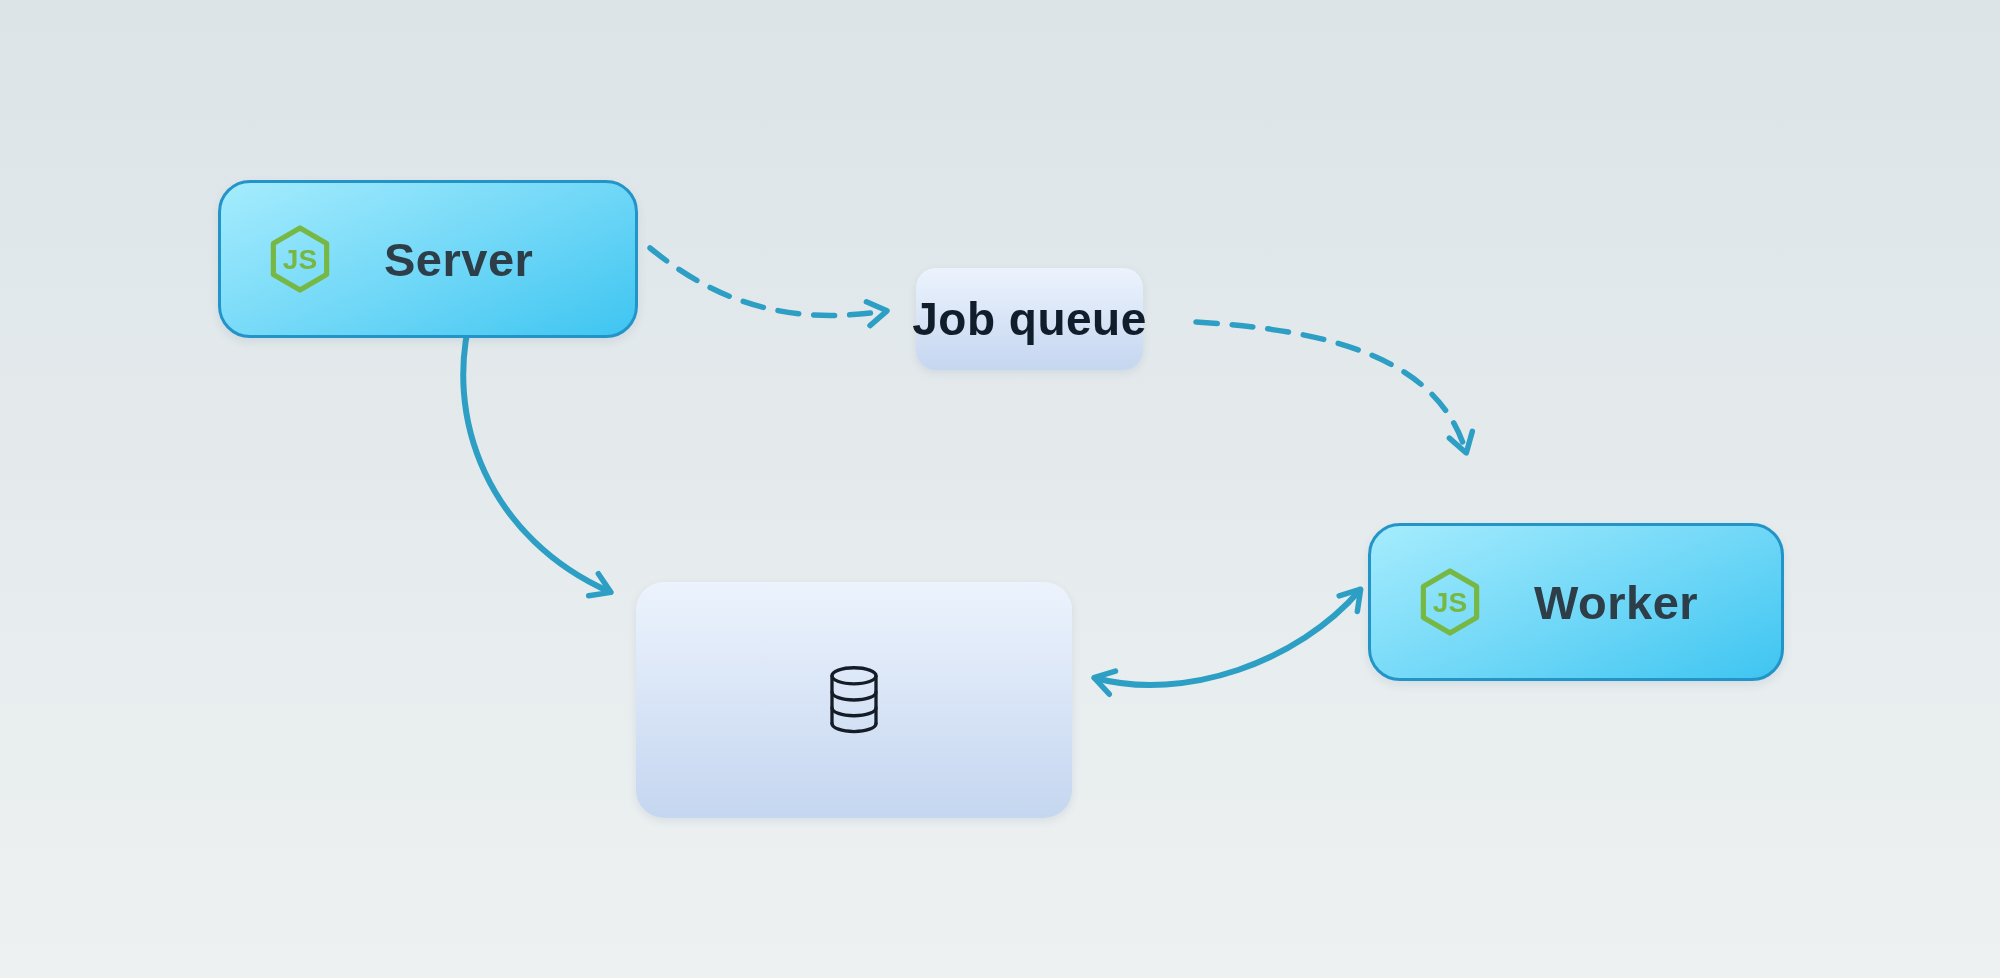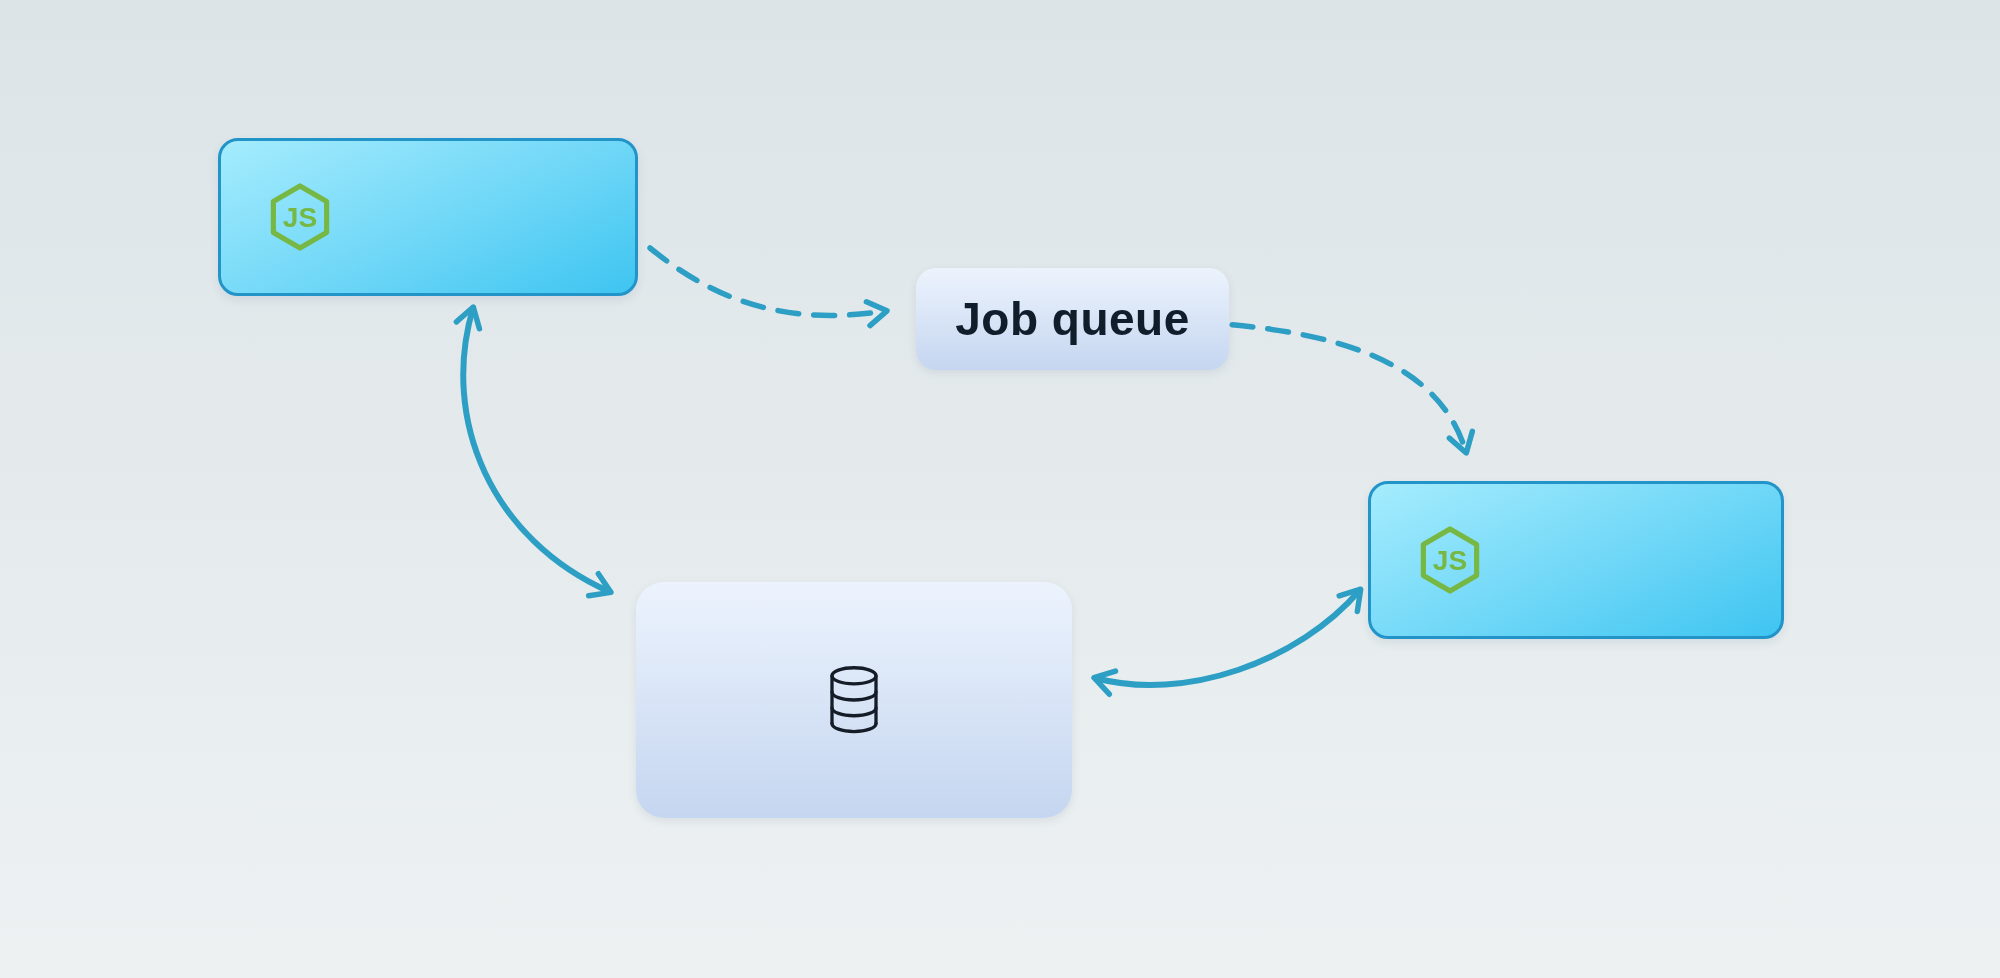--- a/index.html
+++ b/index.html
@@ -47,37 +47,38 @@
     justify-content: center;
     box-sizing: border-box;
   }
 
   .node.service {
     background: linear-gradient(155deg,
       var(--service-fill-top, #a5ecfd) 0%,
       #6fd7f7 55%,
       var(--service-fill-bottom, #3ec5f1) 100%);
     border: 3px solid var(--service-border, #2394c8);
-    border-radius: 20px;
+    border-radius: 32px;
     box-shadow: 0 4px 10px rgba(40, 90, 120, 0.10);
     gap: 47px;
     justify-content: flex-start;
     padding-left: 42px;
+    margin-top: 42px;
   }
   .node.panel {
     background: linear-gradient(180deg,
       var(--panel-fill-top, #ecf3fd) 0%,
       var(--panel-fill-bottom, #c5d6f0) 100%);
     border-radius: 20px;
     box-shadow: 0 3px 8px rgba(60, 80, 110, 0.10);
     gap: 32px;
   }
 
   #node-server   { left: 218px; top: 138px; width: 420px; height: 158px; }
-  #node-jobqueue { left: 916px; top: 268px; width: 313px; height: 102px; }
+  #node-jobqueue { left: 916px; top: 268px; width: 227px; height: 102px; }
   #node-worker   { left: 1368px; top: 481px; width: 416px; height: 158px; }
   #node-database { left: 636px; top: 582px; width: 436px; height: 236px; border-radius: 28px; }
 
   .label {
     font-weight: 700;
     letter-spacing: 0.5px;
     white-space: nowrap;
   }
   .service-label { font-size: 47px; color: var(--service-text, #2e3e49); }
   .panel-label   { font-size: 46px; color: var(--panel-text, #101e2c); }
@@ -126,33 +127,35 @@
     <path class="edge solid" d="M 1095 678 C 1185 702, 1298 662, 1360 590" marker-start="url(#chevStart)" marker-end="url(#chev)"></path>
   </svg>
 
   <div class="node service" id="node-server">
     <span class="logo">
       <svg width="74" height="74" viewBox="0 0 100 100">
         <polygon class="nodejs-hex" points="50,8 86,29 86,71 50,92 14,71 14,29"></polygon>
         <text class="nodejs-js" x="50" y="63" text-anchor="middle">JS</text>
       </svg>
     </span>
+    <span class="label service-label">Server</span>
   </div>
 
   <div class="node panel" id="node-jobqueue">
     <span class="label panel-label">Job queue</span>
   </div>
 
   <div class="node service" id="node-worker">
     <span class="logo">
       <svg width="74" height="74" viewBox="0 0 100 100">
         <polygon class="nodejs-hex" points="50,8 86,29 86,71 50,92 14,71 14,29"></polygon>
         <text class="nodejs-js" x="50" y="63" text-anchor="middle">JS</text>
       </svg>
     </span>
+    <span class="label service-label">Worker</span>
   </div>
 
   <div class="node panel" id="node-database">
     <span class="logo">
       <svg width="66" height="76" viewBox="0 0 90 100">
         <ellipse class="db-icon" cx="45" cy="17" rx="30" ry="11"></ellipse>
         <path class="db-icon" d="M15,17 L15,82"></path>
         <path class="db-icon" d="M75,17 L75,82"></path>
         <path class="db-icon" d="M15,39 A30,11 0 0 0 75,39"></path>
         <path class="db-icon" d="M15,60.5 A30,11 0 0 0 75,60.5"></path>

